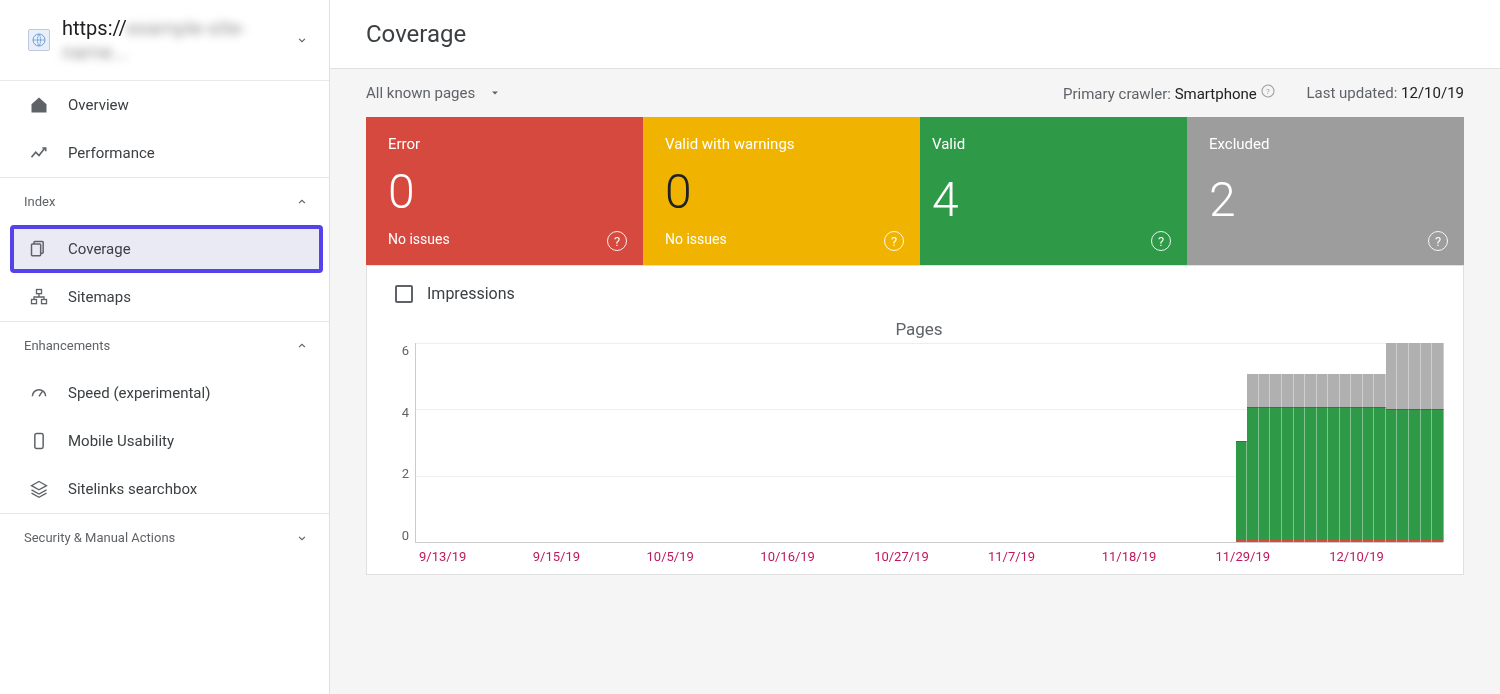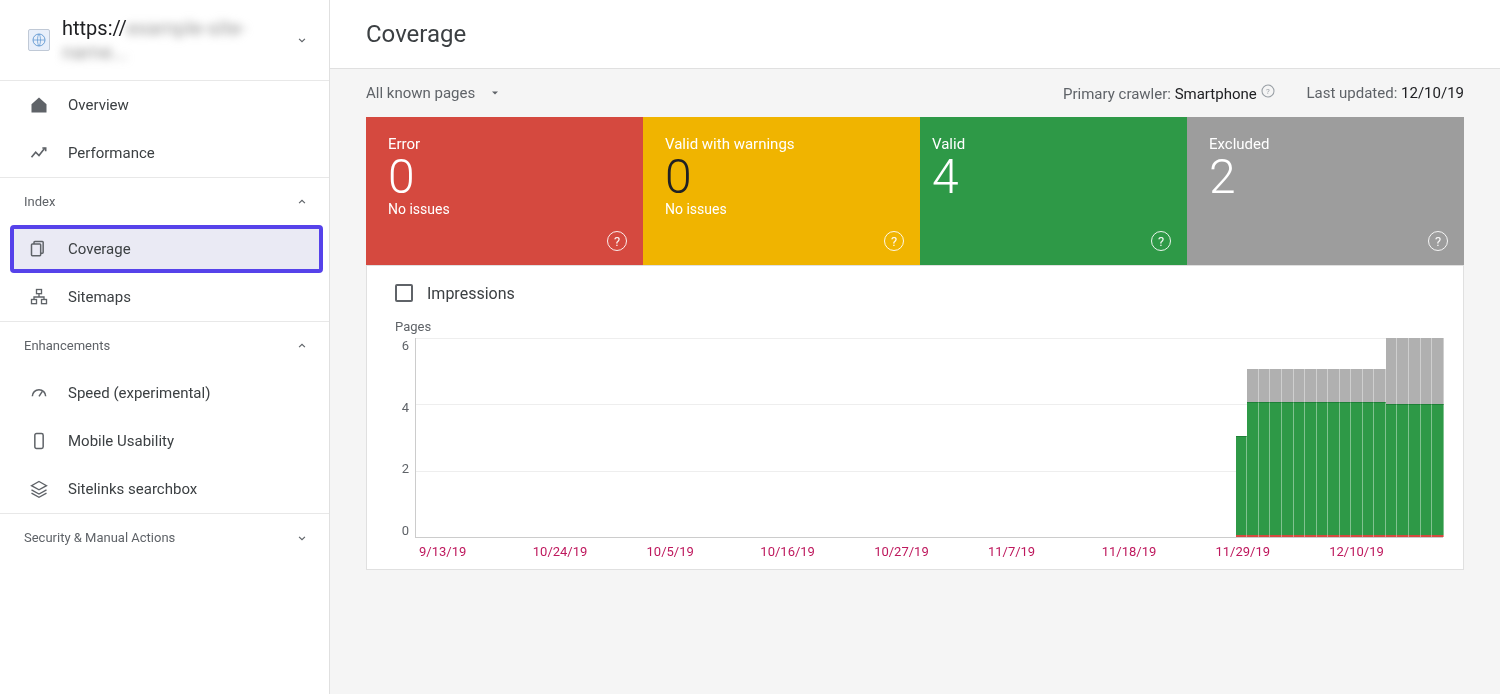--- a/index.html
+++ b/index.html
@@ -91,21 +91,21 @@
 
 .content {
   padding: 0 36px 20px 36px;
 }
 
 
 .cards { display:flex; }
 .card {
   flex:1; height:148px; padding:18px 22px;
   color:#fff; position:relative;
-  display:flex; flex-direction:column; 
+  display:flex; flex-direction:column; justify-content:space-between;
 }
 .card .lbl { font-size:15px; }
 .card .num { font-size:48px; font-weight:300; line-height:1; }
 .card .sub { font-size:14px; }
 .card .q {
   position:absolute; right:16px; bottom:14px;
   width:20px; height:20px; border:1.5px solid rgba(255,255,255,.9); border-radius:50%;
   display:flex; align-items:center; justify-content:center; font-size:13px; color:rgba(255,255,255,.95);
 }
 .card.error { background:#d5493f; }
@@ -114,25 +114,25 @@
 .card.valid { background:#2e9947;padding-left:12px; }
 .card.excl  { background:#9d9d9d; }
 
 
 .panel {
   background:#fff;
   border:1px solid #e0e0e0;
   margin-top:0;
   padding: 18px 20px 10px 20px;
 }
-.imp-row { display:flex; align-items:flex-start; gap:14px; padding-left:8px; }
+.imp-row { display:flex; align-items:center; gap:14px; padding-left:8px; }
 .chk { width:18px; height:18px; border:2px solid #5f6368; border-radius:2px; }
 .imp-row span { font-size:16px; color:#3c4043; }
 
-.ylabel { font-size:13px; color:#5f6368; margin:16px 0 4px 8px; }
+.ylabel { font-size:17px; color:#5f6368; margin:16px 0 4px 8px;text-align:center; }
 .chart-wrap { display:flex; }
 .yaxis {
   width:28px; display:flex; flex-direction:column; justify-content:space-between;
   height:200px; font-size:13px; color:#5f6368; text-align:right; padding-right:6px;
 }
 .plot {
   flex:1; height:200px; position:relative;
   border-left:1px solid #ccc; border-bottom:1px solid #ccc;
 }
 .grid { position:absolute; left:0; right:0; border-top:1px solid #eee; }
@@ -495,21 +495,21 @@
                 <div class="col">
                   <div class="seg excl" style="height: 33.3333%;"></div>
                   <div class="seg valid" style="height: 66.6667%;"></div>
                   <div class="seg err"></div>
                 </div>
               </div>
           </div>
         </div>
         <div class="xaxis" id="xaxis">
             <div>9/13/19</div>
-            <div>10/24/19</div>
+            <div>9/15/19</div>
             <div>10/5/19</div>
             <div>10/16/19</div>
             <div>10/27/19</div>
             <div>11/7/19</div>
             <div>11/18/19</div>
             <div>11/29/19</div>
             <div>12/10/19</div>
           </div>
       </div>
     </div>

